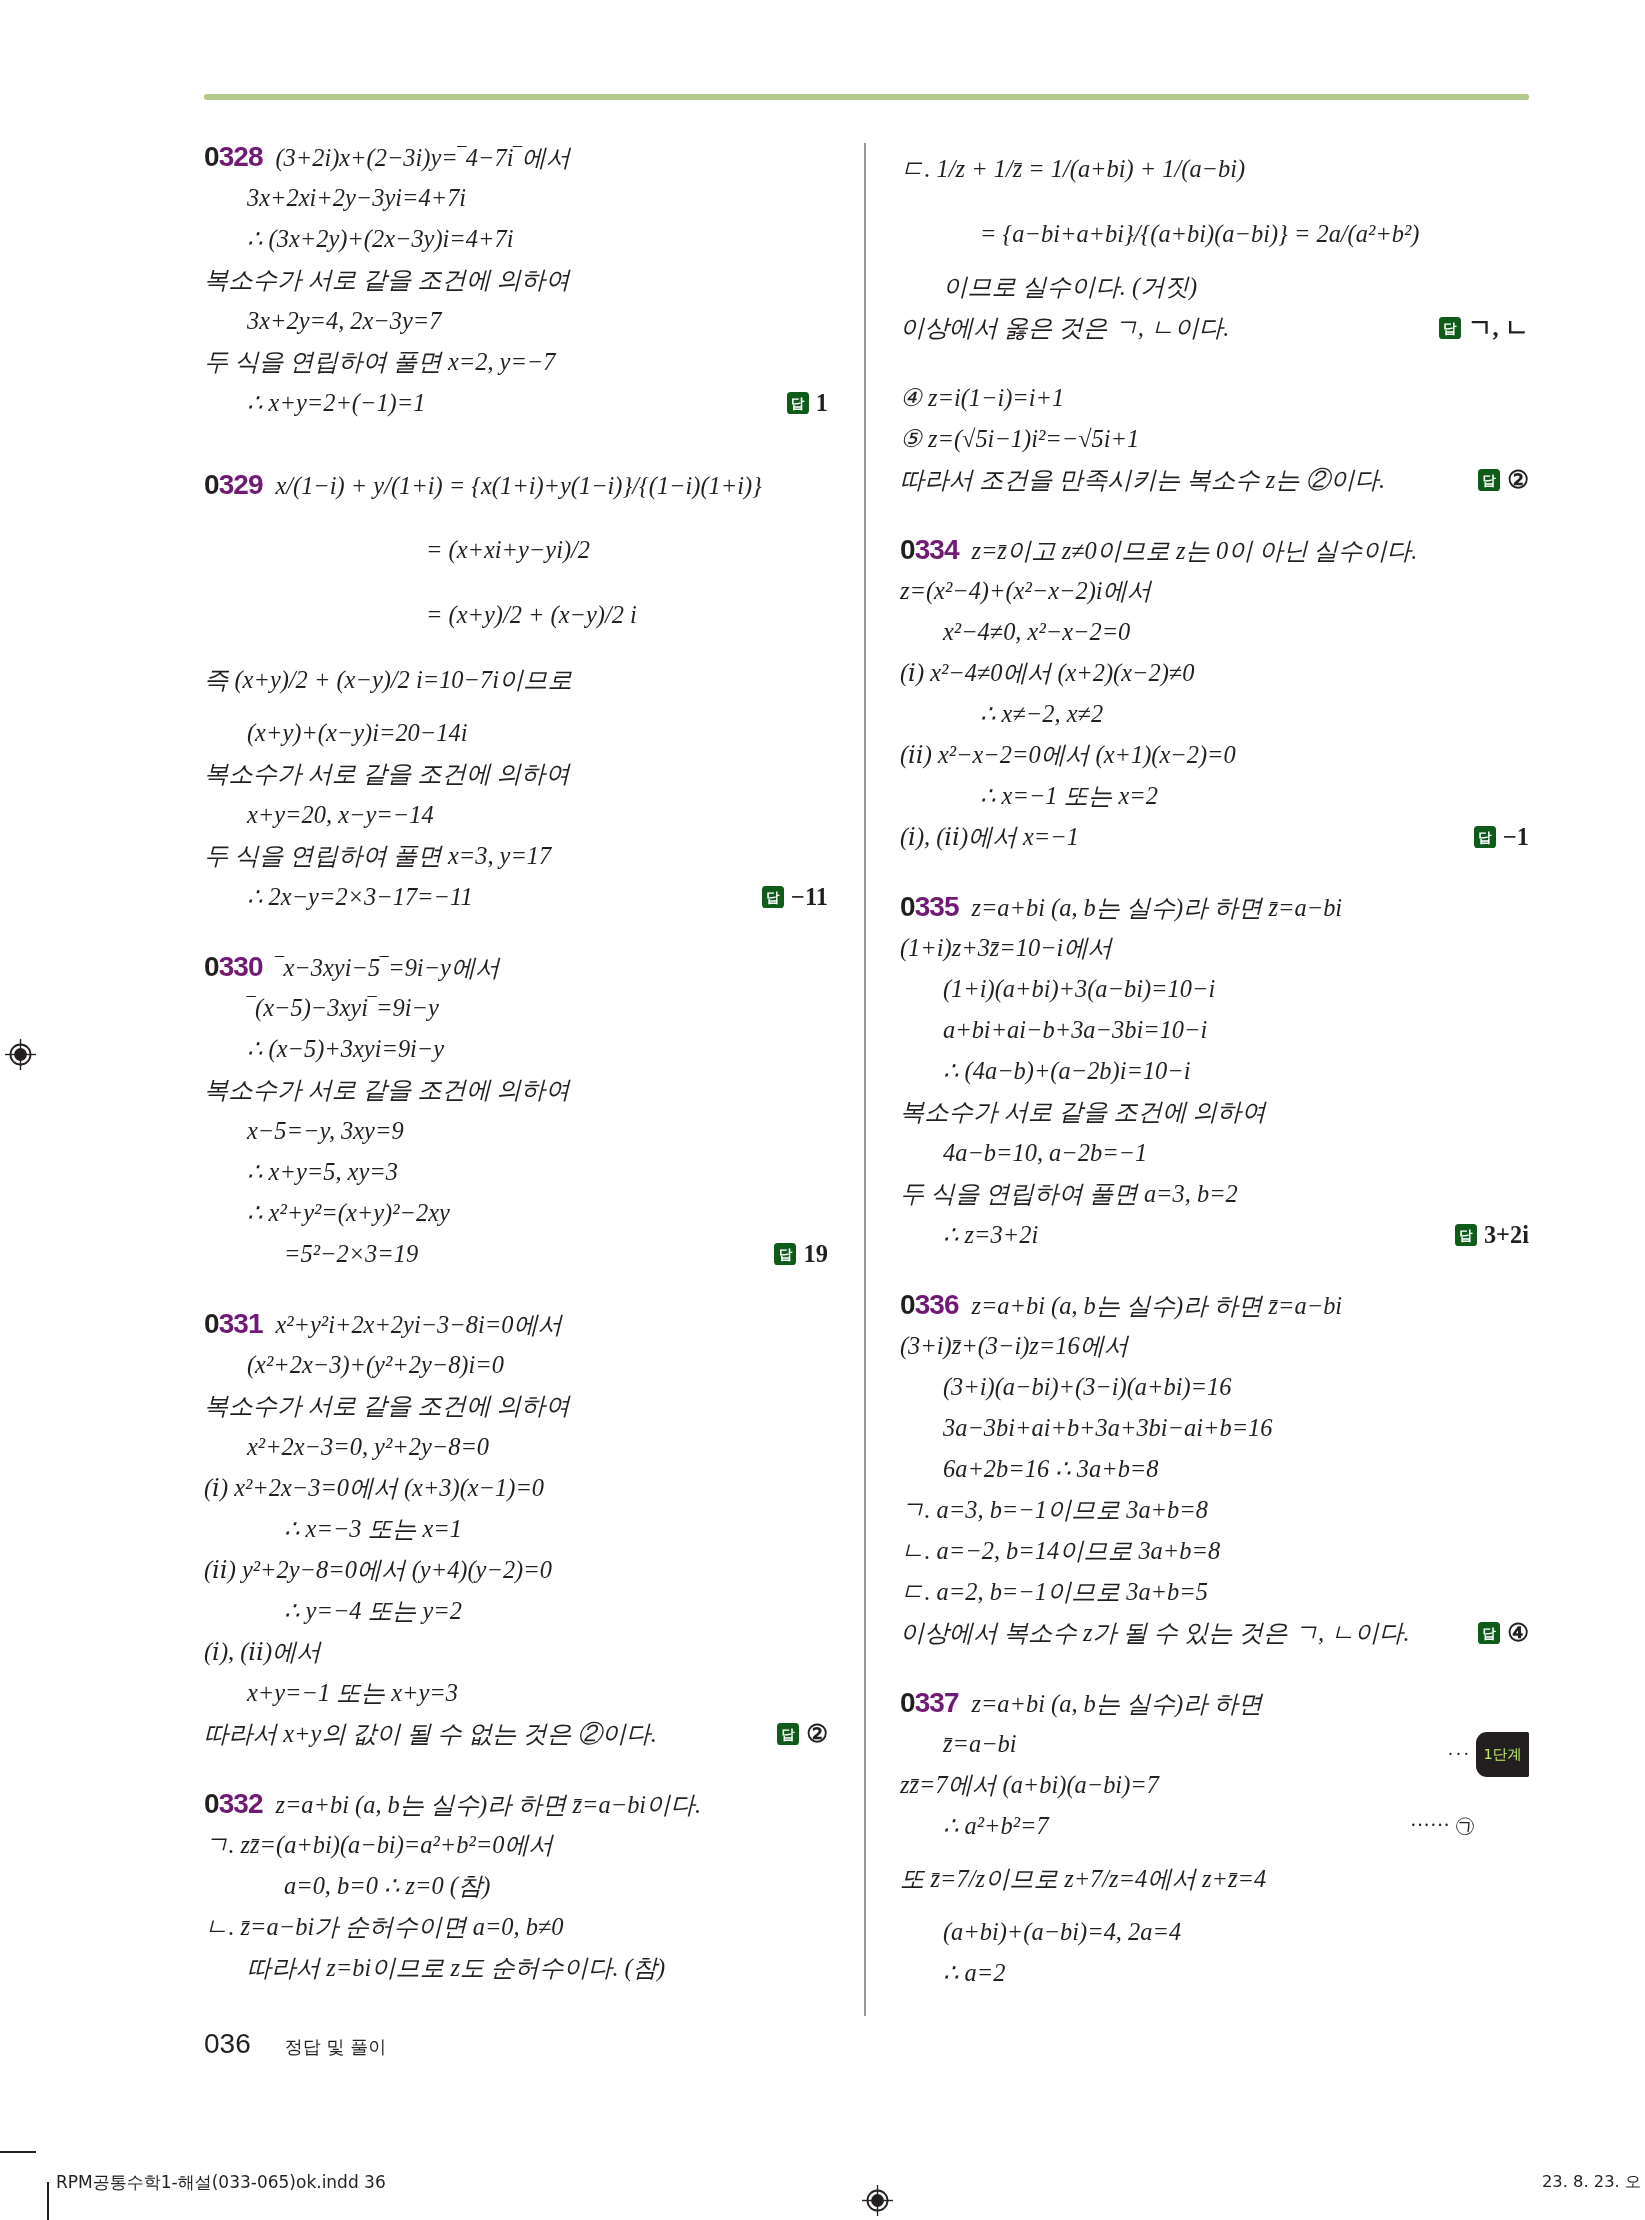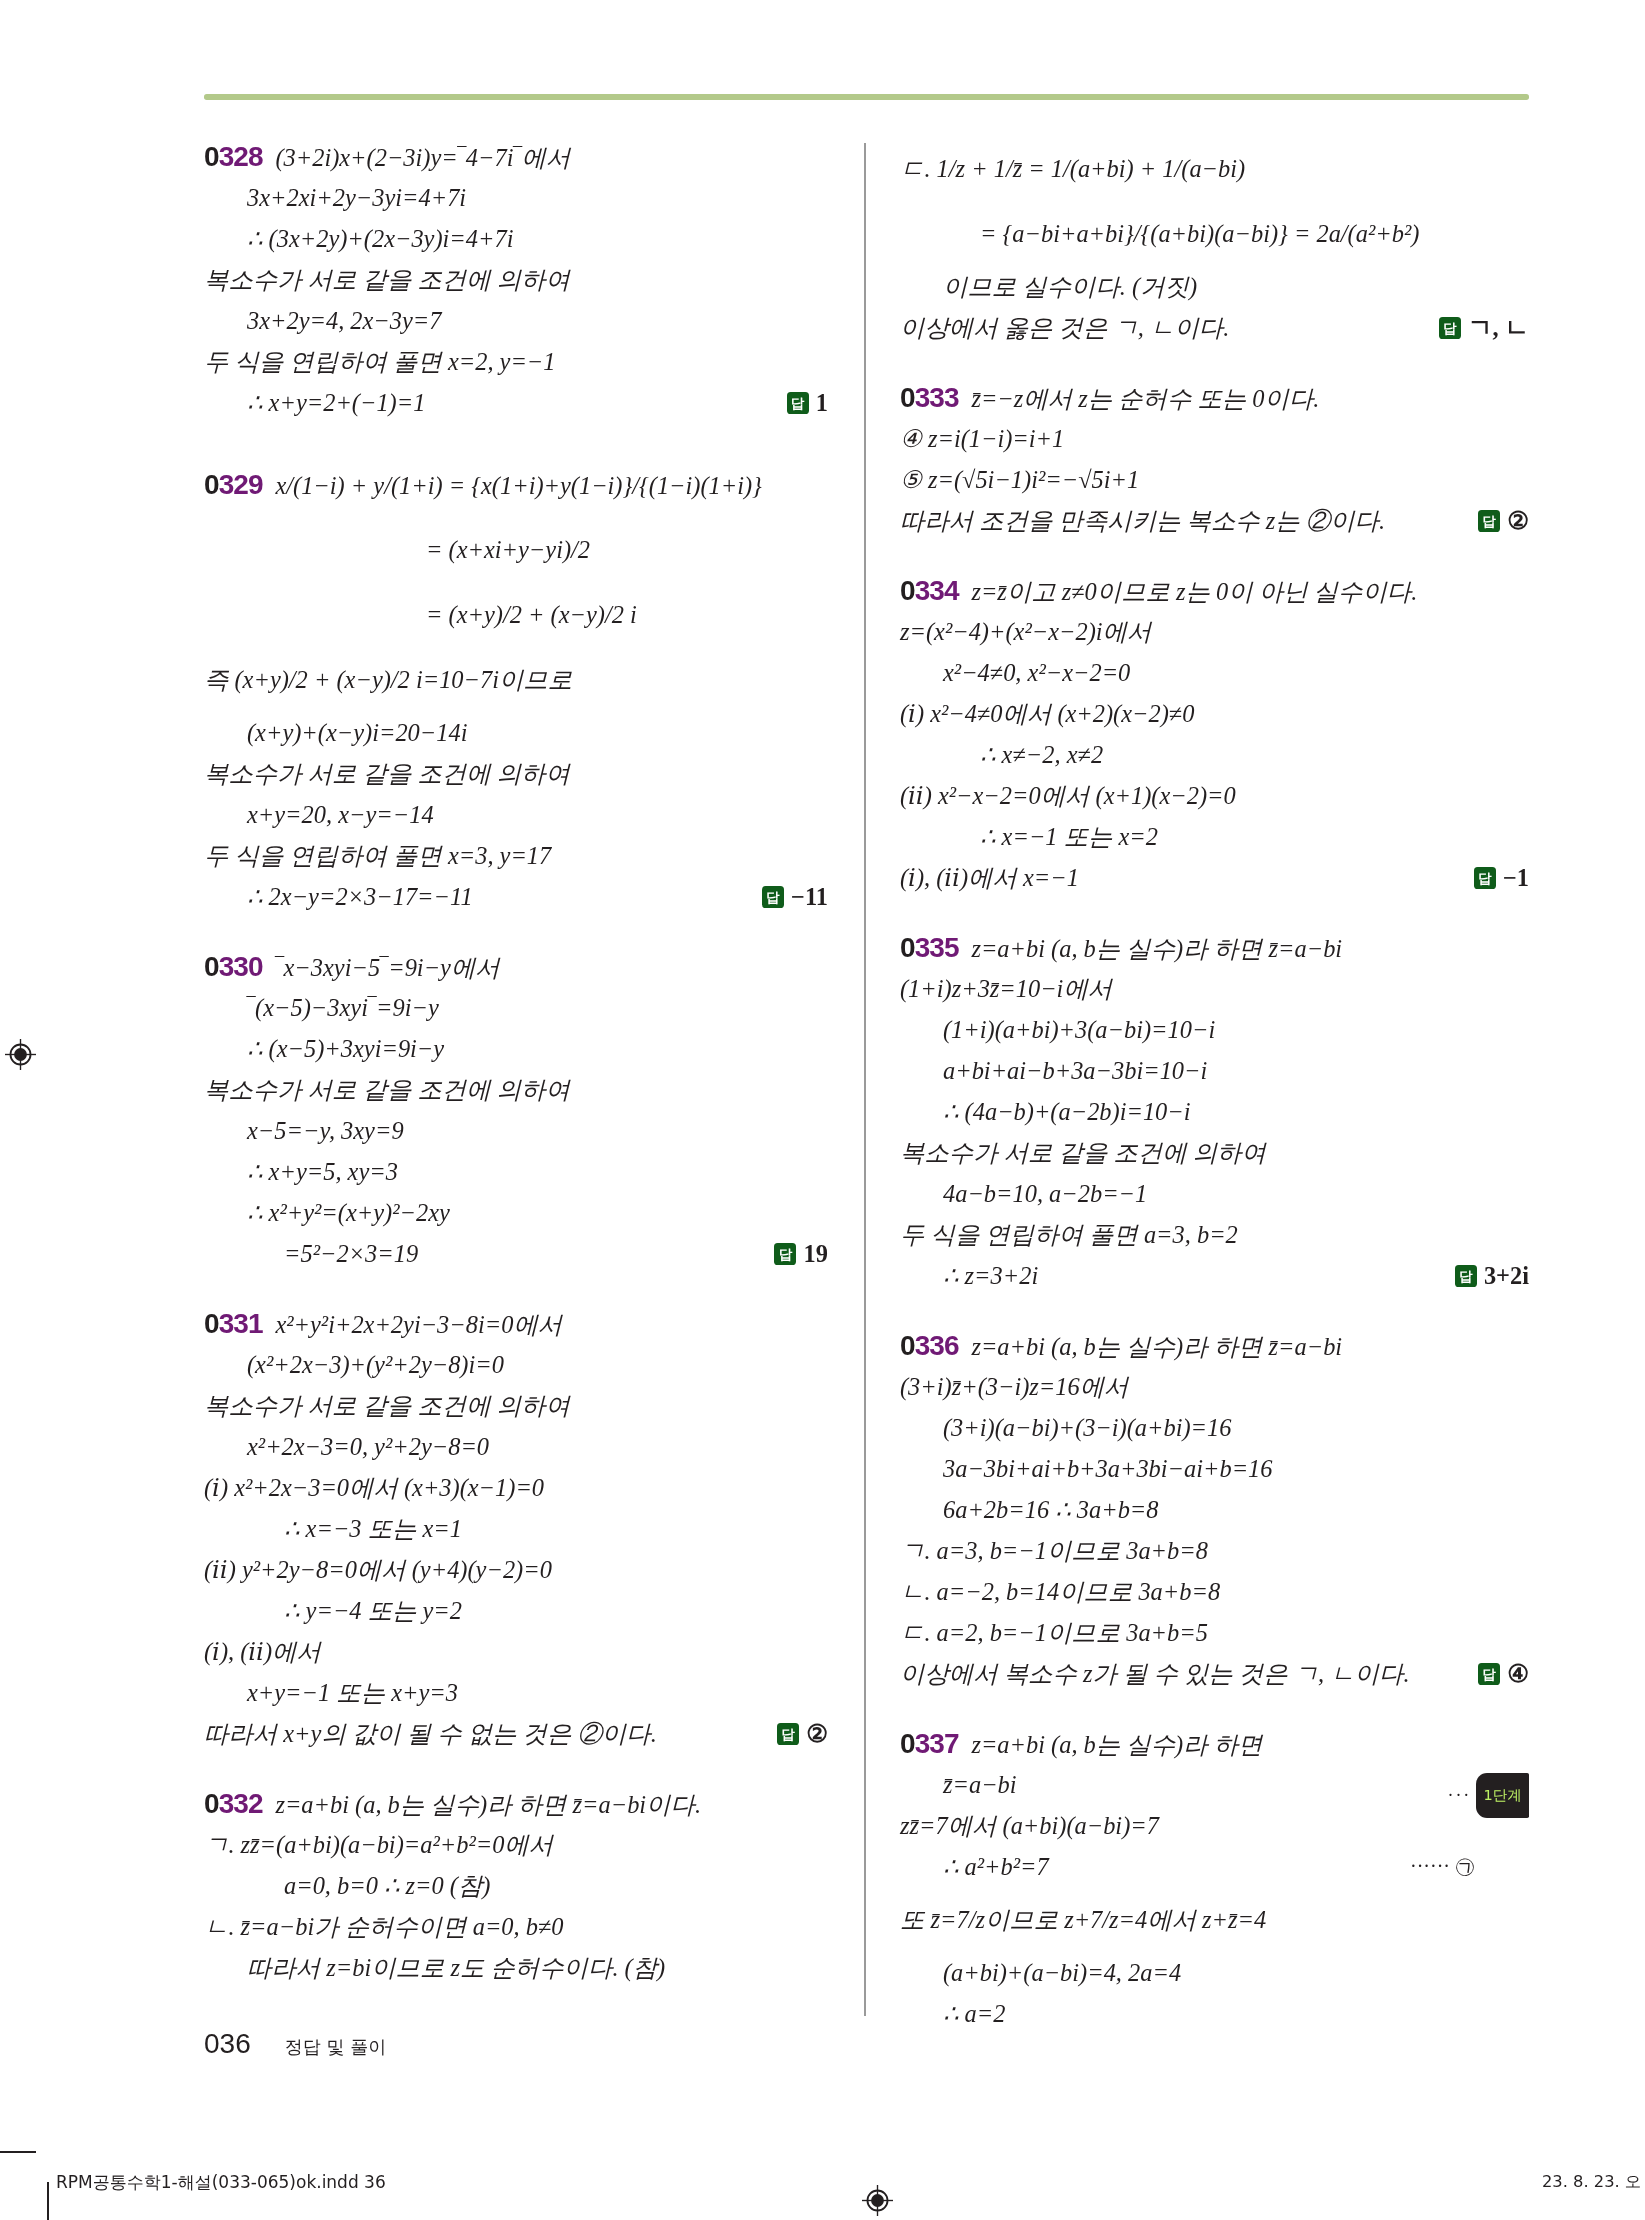--- a/index.html
+++ b/index.html
@@ -41,21 +41,21 @@
 <div class="rule-top"></div>
 <div class="divider"></div>
 
 <div class="col left" id="left-col">
     <div class="prob">
       <div class="line"><span class="num"><span class="z">0</span><span class="g">328</span></span><span class="math">(3+2i)x+(2−3i)y=‾4−7i‾에서</span></div>
       <div class="line indent1"><span class="math">3x+2xi+2y−3yi=4+7i</span></div>
       <div class="line indent1"><span class="math">∴ (3x+2y)+(2x−3y)i=4+7i</span></div>
       <div class="line"><span class="math">복소수가 서로 같을 조건에 의하여</span></div>
       <div class="line indent1"><span class="math">3x+2y=4, 2x−3y=7</span></div>
-      <div class="line"><span class="math">두 식을 연립하여 풀면      x=2, y=−1</span></div>
+      <div class="line"><span class="math">두 식을 연립하여 풀면      x=2, y=−7</span></div>
       <div class="line indent1"><span class="math">∴ x+y=2+(−1)=1</span><span class="answer">
           <span class="dap">답</span>
           <span>1</span>
         </span></div>
     </div>
     <div class="prob">
       <div class="line tall"><span class="num"><span class="z">0</span><span class="g">329</span></span><span class="math">x/(1−i) + y/(1+i) = {x(1+i)+y(1−i)}/{(1−i)(1+i)}</span></div>
       <div class="line tall indent3"><span class="math">= (x+xi+y−yi)/2</span></div>
       <div class="line tall indent3"><span class="math">= (x+y)/2 + (x−y)/2 i</span></div>
       <div class="line tall"><span class="math">즉 (x+y)/2 + (x−y)/2 i=10−7i이므로</span></div>
@@ -109,21 +109,20 @@
     <div class="prob">
       <div class="line tall"><span class="math">ㄷ. 1/z + 1/z̄ = 1/(a+bi) + 1/(a−bi)</span></div>
       <div class="line tall indent2"><span class="math">    = {a−bi+a+bi}/{(a+bi)(a−bi)} = 2a/(a²+b²)</span></div>
       <div class="line indent1"><span class="math">이므로 실수이다. (거짓)</span></div>
       <div class="line"><span class="math">이상에서 옳은 것은 ㄱ, ㄴ이다.</span><span class="answer">
           <span class="dap">답</span>
           <span>ㄱ, ㄴ</span>
         </span></div>
     </div>
     <div class="prob">
-      <div class="line"><span class="num"><span class="z">0</span><span class="g">333</span></span><span class="math">z̄=−z에서 z는 순허수 또는 0이다.</span></div>
       <div class="line"><span class="math">④ z=i(1−i)=i+1</span></div>
       <div class="line"><span class="math">⑤ z=(√5i−1)i²=−√5i+1</span></div>
       <div class="line"><span class="math">따라서 조건을 만족시키는 복소수 z는 ②이다.</span><span class="answer">
           <span class="dap">답</span>
           <span>②</span>
         </span></div>
     </div>
     <div class="prob">
       <div class="line"><span class="num"><span class="z">0</span><span class="g">334</span></span><span class="math">z=z̄이고 z≠0이므로 z는 0이 아닌 실수이다.</span></div>
       <div class="line"><span class="math">z=(x²−4)+(x²−x−2)i에서</span></div>

